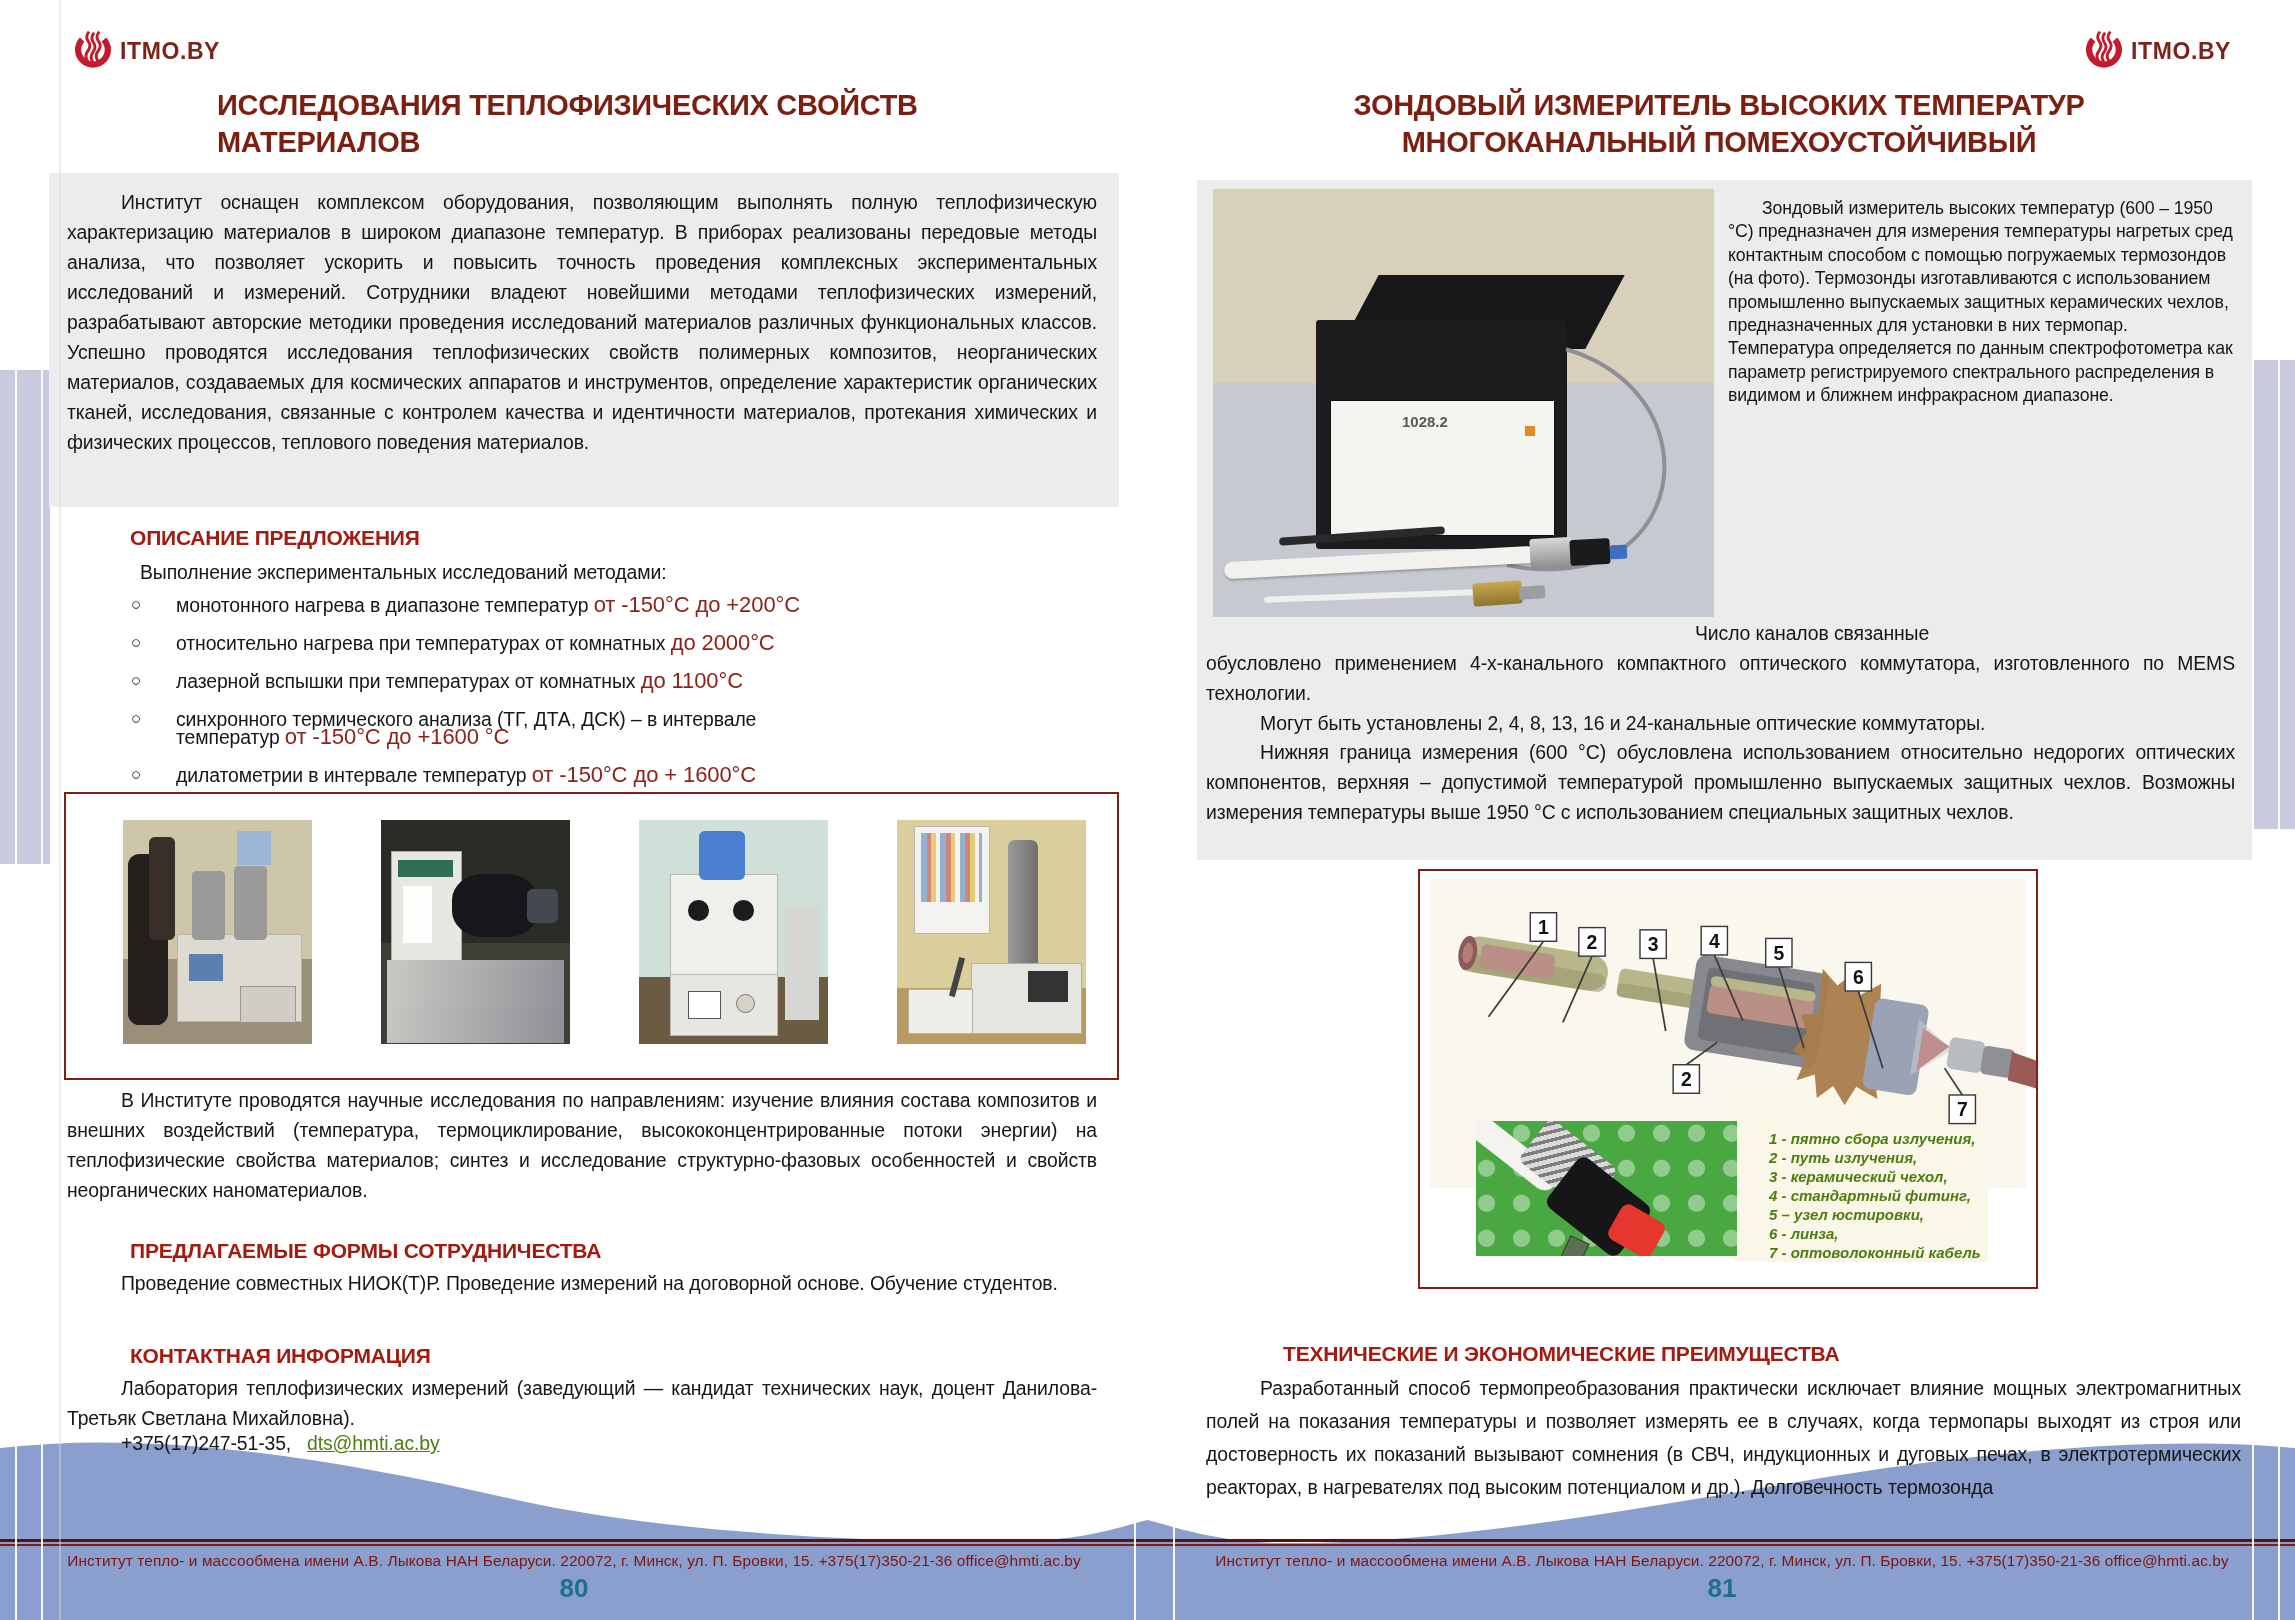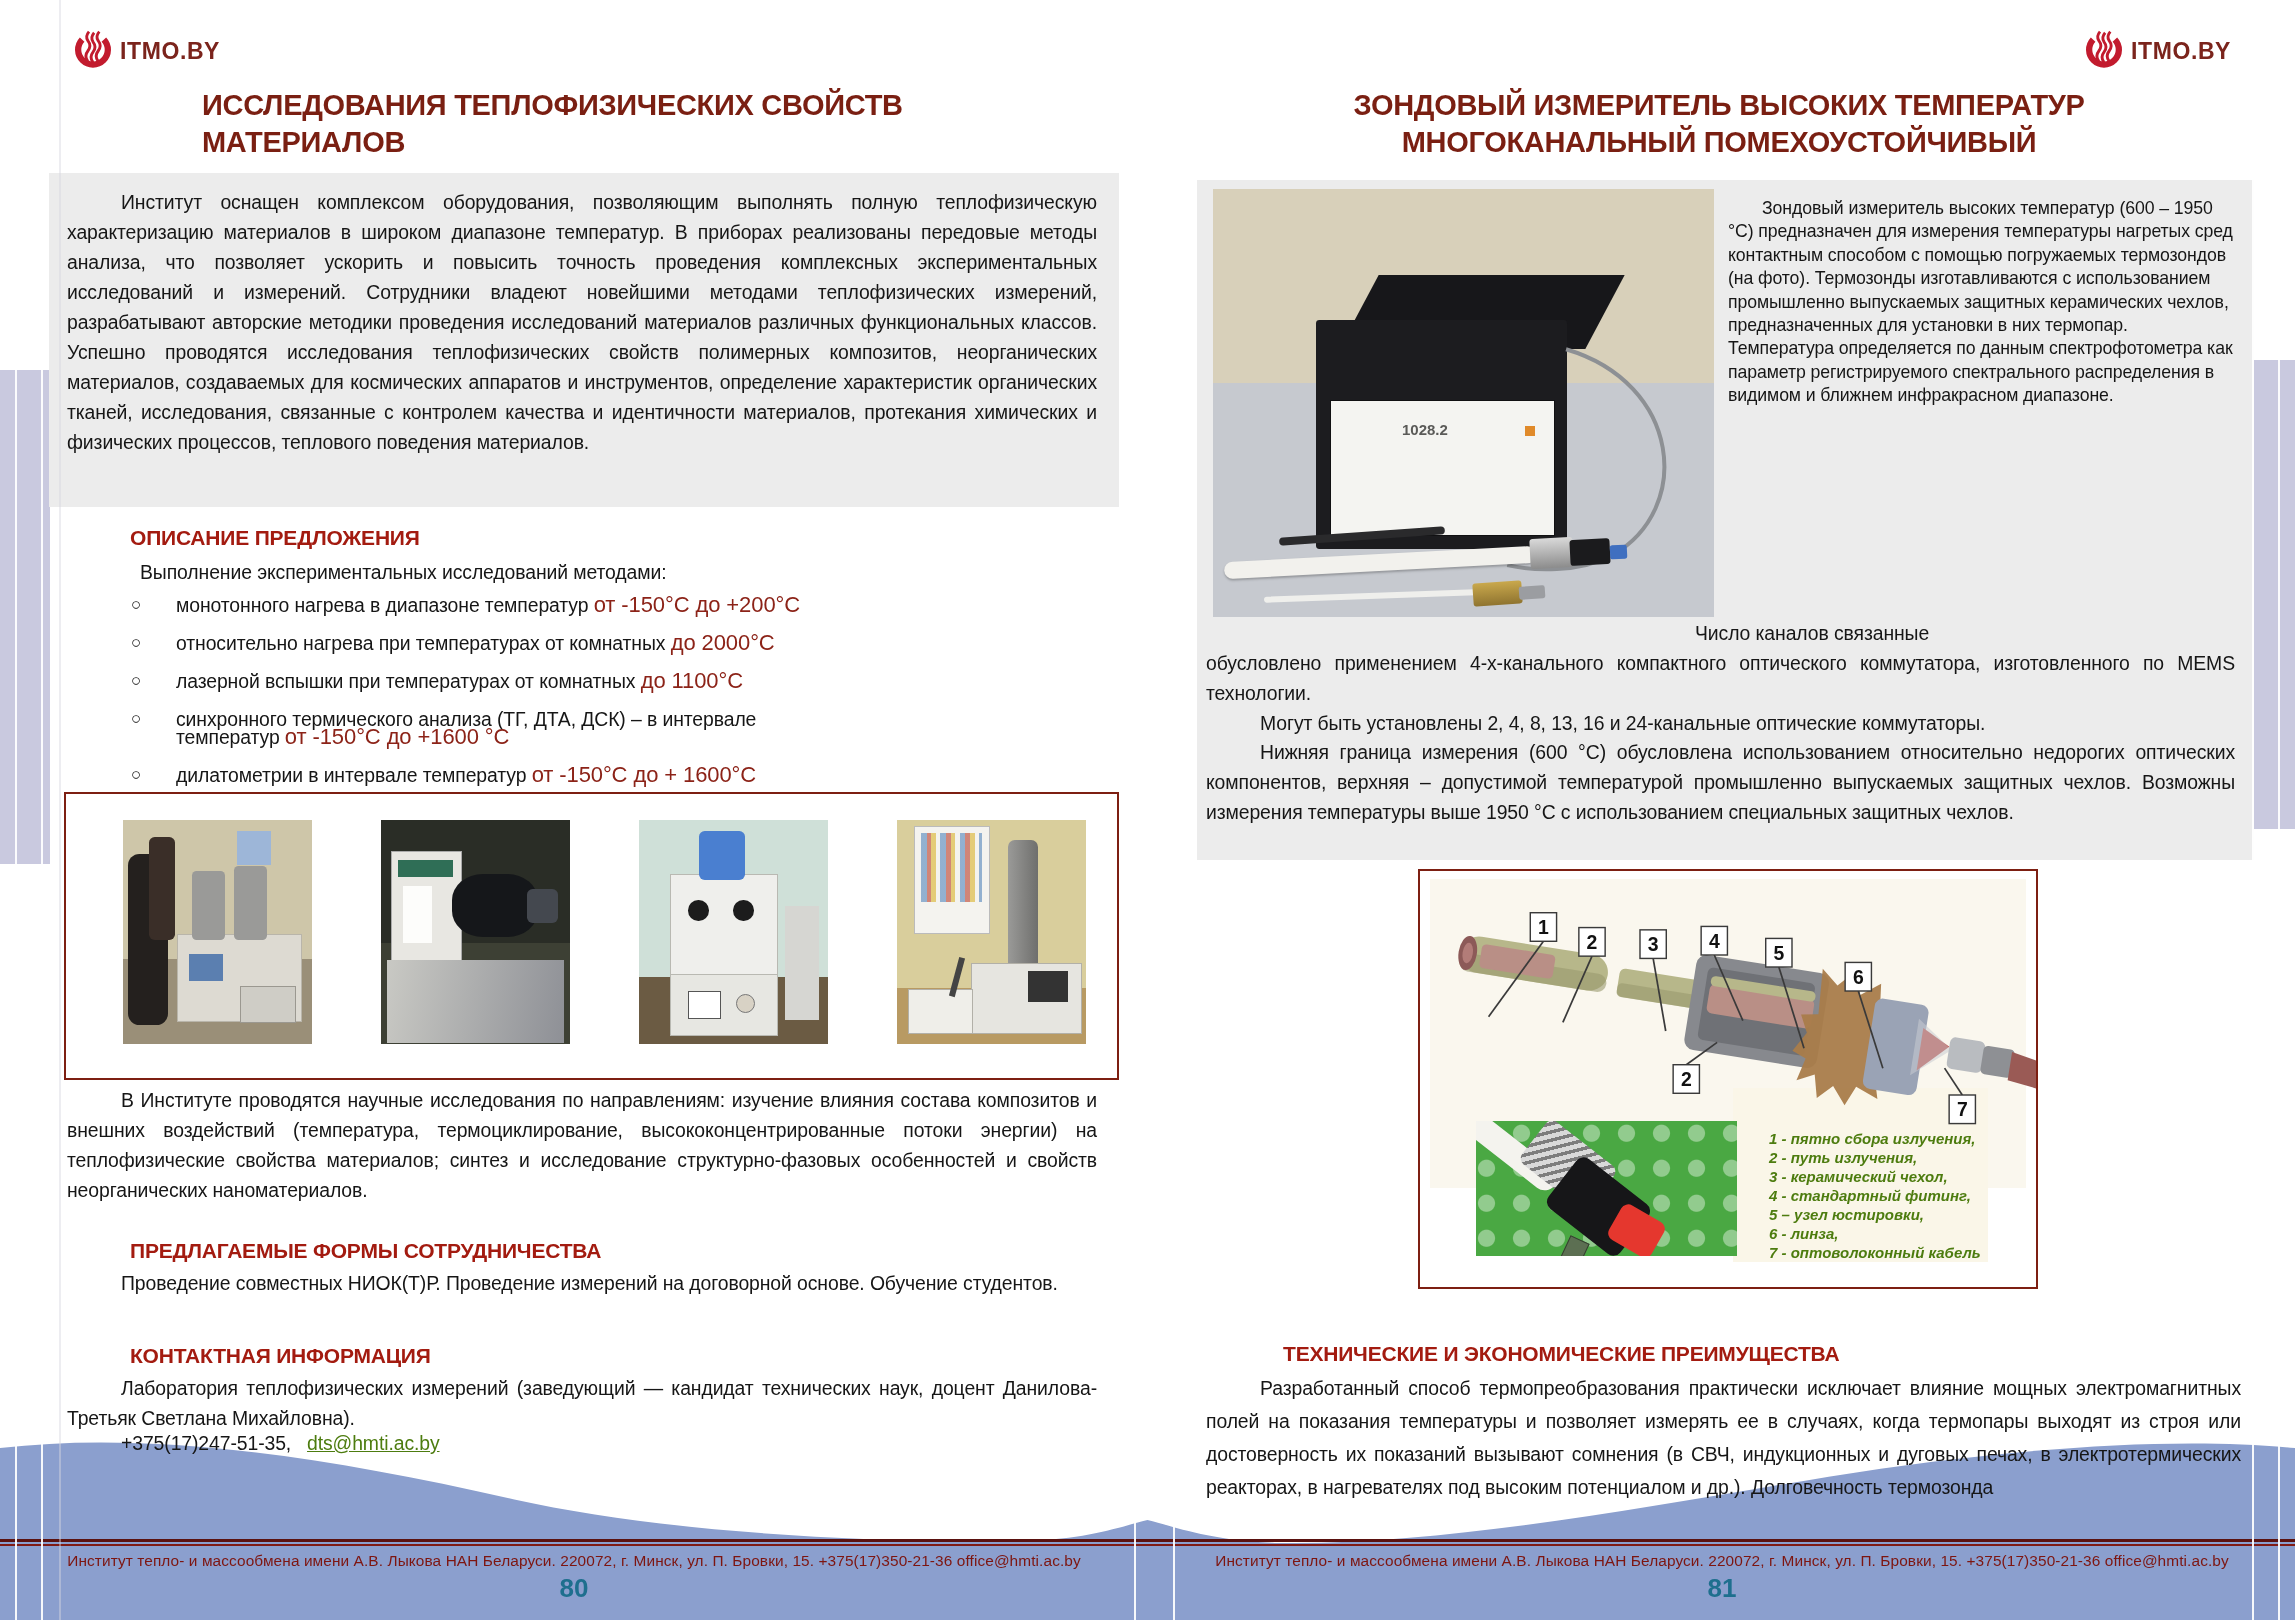--- a/index.html
+++ b/index.html
@@ -73,21 +73,21 @@
   <div class="logo" style="left:74px;top:27.4px;">
     <svg width="38" height="48" viewBox="0 0 66 84">
       <path d="M14,22 A26,26 0 1 0 52,22" fill="none" stroke="#C21B2E" stroke-width="11"></path>
       <path d="M24,60 q-7,-9 0,-18 q7,-9 0,-18 q-5,-8 2,-16" fill="none" stroke="#C21B2E" stroke-width="5"></path>
       <path d="M33,62 q-7,-9 0,-18 q7,-9 0,-18 q-5,-8 2,-16" fill="none" stroke="#C21B2E" stroke-width="5"></path>
       <path d="M42,60 q-7,-9 0,-18 q7,-9 0,-18 q-5,-8 2,-16" fill="none" stroke="#C21B2E" stroke-width="5"></path>
     </svg>
     <span class="logo-text">ITMO.BY</span>
   </div>
 
-  <div class="page-title" style="left:202px;top:87px;width:800px;">
+  <div class="page-title" style="left:217px;top:87px;width:800px;">
     <div>ИССЛЕДОВАНИЯ ТЕПЛОФИЗИЧЕСКИХ СВОЙСТВ</div>
     <div>МАТЕРИАЛОВ</div>
   </div>
 
   <div class="graybox" style="left:49px;top:173px;width:1070px;height:334px;"></div>
   <div class="body-txt indent" style="left:67px;top:187px;width:1030px;">Институт оснащен комплексом оборудования, позволяющим выполнять полную теплофизическую характеризацию материалов в широком диапазоне температур. В приборах реализованы передовые методы анализа, что позволяет ускорить и повысить точность проведения комплексных экспериментальных исследований и измерений. Сотрудники владеют новейшими методами теплофизических измерений, разрабатывают авторские методики проведения исследований материалов различных функциональных классов. Успешно проводятся исследования теплофизических свойств полимерных композитов, неорганических материалов, создаваемых для космических аппаратов и инструментов, определение характеристик органических тканей, исследования, связанные с контролем качества и идентичности материалов, протекания химических и физических процессов, теплового поведения материалов.</div>
 
   <div class="sec-h" style="left:130px;top:526px;">ОПИСАНИЕ ПРЕДЛОЖЕНИЯ</div>
   <div class="body-txt" style="left:140px;top:557px;width:972px;text-align:left;">Выполнение экспериментальных исследований методами:</div>
 
@@ -187,21 +187,21 @@
   </div>
 
   <div class="graybox" style="left:1197px;top:180px;width:1057px;height:680px;"></div>
 
   <div class="device-photo">
     <div style="position:absolute;left:0;top:0;width:501px;height:194px;background:#D8D0BA;"></div>
     <div style="position:absolute;left:0;top:194px;width:501px;height:234px;background:#C6C9CF;"></div>
     <div style="position:absolute;left:146px;top:86px;width:246px;height:74px;background:#17171a;transform:skewX(-28deg);"></div>
     <div style="position:absolute;left:103px;top:131px;width:251px;height:229px;background:#1c1c1f;border-radius:3.4px;"></div>
     <div style="position:absolute;left:117px;top:211px;width:223px;height:134px;background:#f4f4f1;border:1.7px solid #101012;"></div>
-    <div style="position:absolute;left:189px;top:232px;width:114px;height:17px;color:#5a5a58;font-size:15px;font-weight:bold;">1028.2</div>
+    <div style="position:absolute;left:189px;top:224px;width:114px;height:17px;color:#5a5a58;font-size:15px;font-weight:bold;">1028.2</div>
     <div style="position:absolute;left:312px;top:237px;width:10.3px;height:10.3px;background:#e08a2a;"></div>
     <svg style="position:absolute;left:0;top:0;" width="501" height="429" viewBox="0 0 877 750">
       <path d="M618,280 C820,340 840,560 700,640 C640,672 560,668 515,658" fill="none" stroke="#8d9094" stroke-width="7"></path>
     </svg>
     <div style="position:absolute;left:66px;top:343px;width:166px;height:8px;background:#2a2a2c;border-radius:4px;transform:rotate(-4deg);"></div>
     <div style="position:absolute;left:11.4px;top:365px;width:312px;height:17px;background:#f2f1ed;border-radius:8.6px;transform:rotate(-3deg);box-shadow:0 1.7px 2.3px rgba(0,0,0,.25);"></div>
     <div style="position:absolute;left:317px;top:349px;width:43px;height:30px;background:linear-gradient(#d9d9d9,#8c8c8c);border-radius:3.4px;transform:rotate(-3deg);"></div>
     <div style="position:absolute;left:357px;top:350px;width:40px;height:26px;background:#1b1b1d;border-radius:3.4px;transform:rotate(-3deg);"></div>
     <div style="position:absolute;left:397px;top:356px;width:17px;height:13.7px;background:#3f6fc0;border-radius:2.3px;transform:rotate(-3deg);"></div>
     <div style="position:absolute;left:51px;top:404px;width:214px;height:5.7px;background:#efefec;border-radius:2.9px;transform:rotate(-2deg);"></div>

